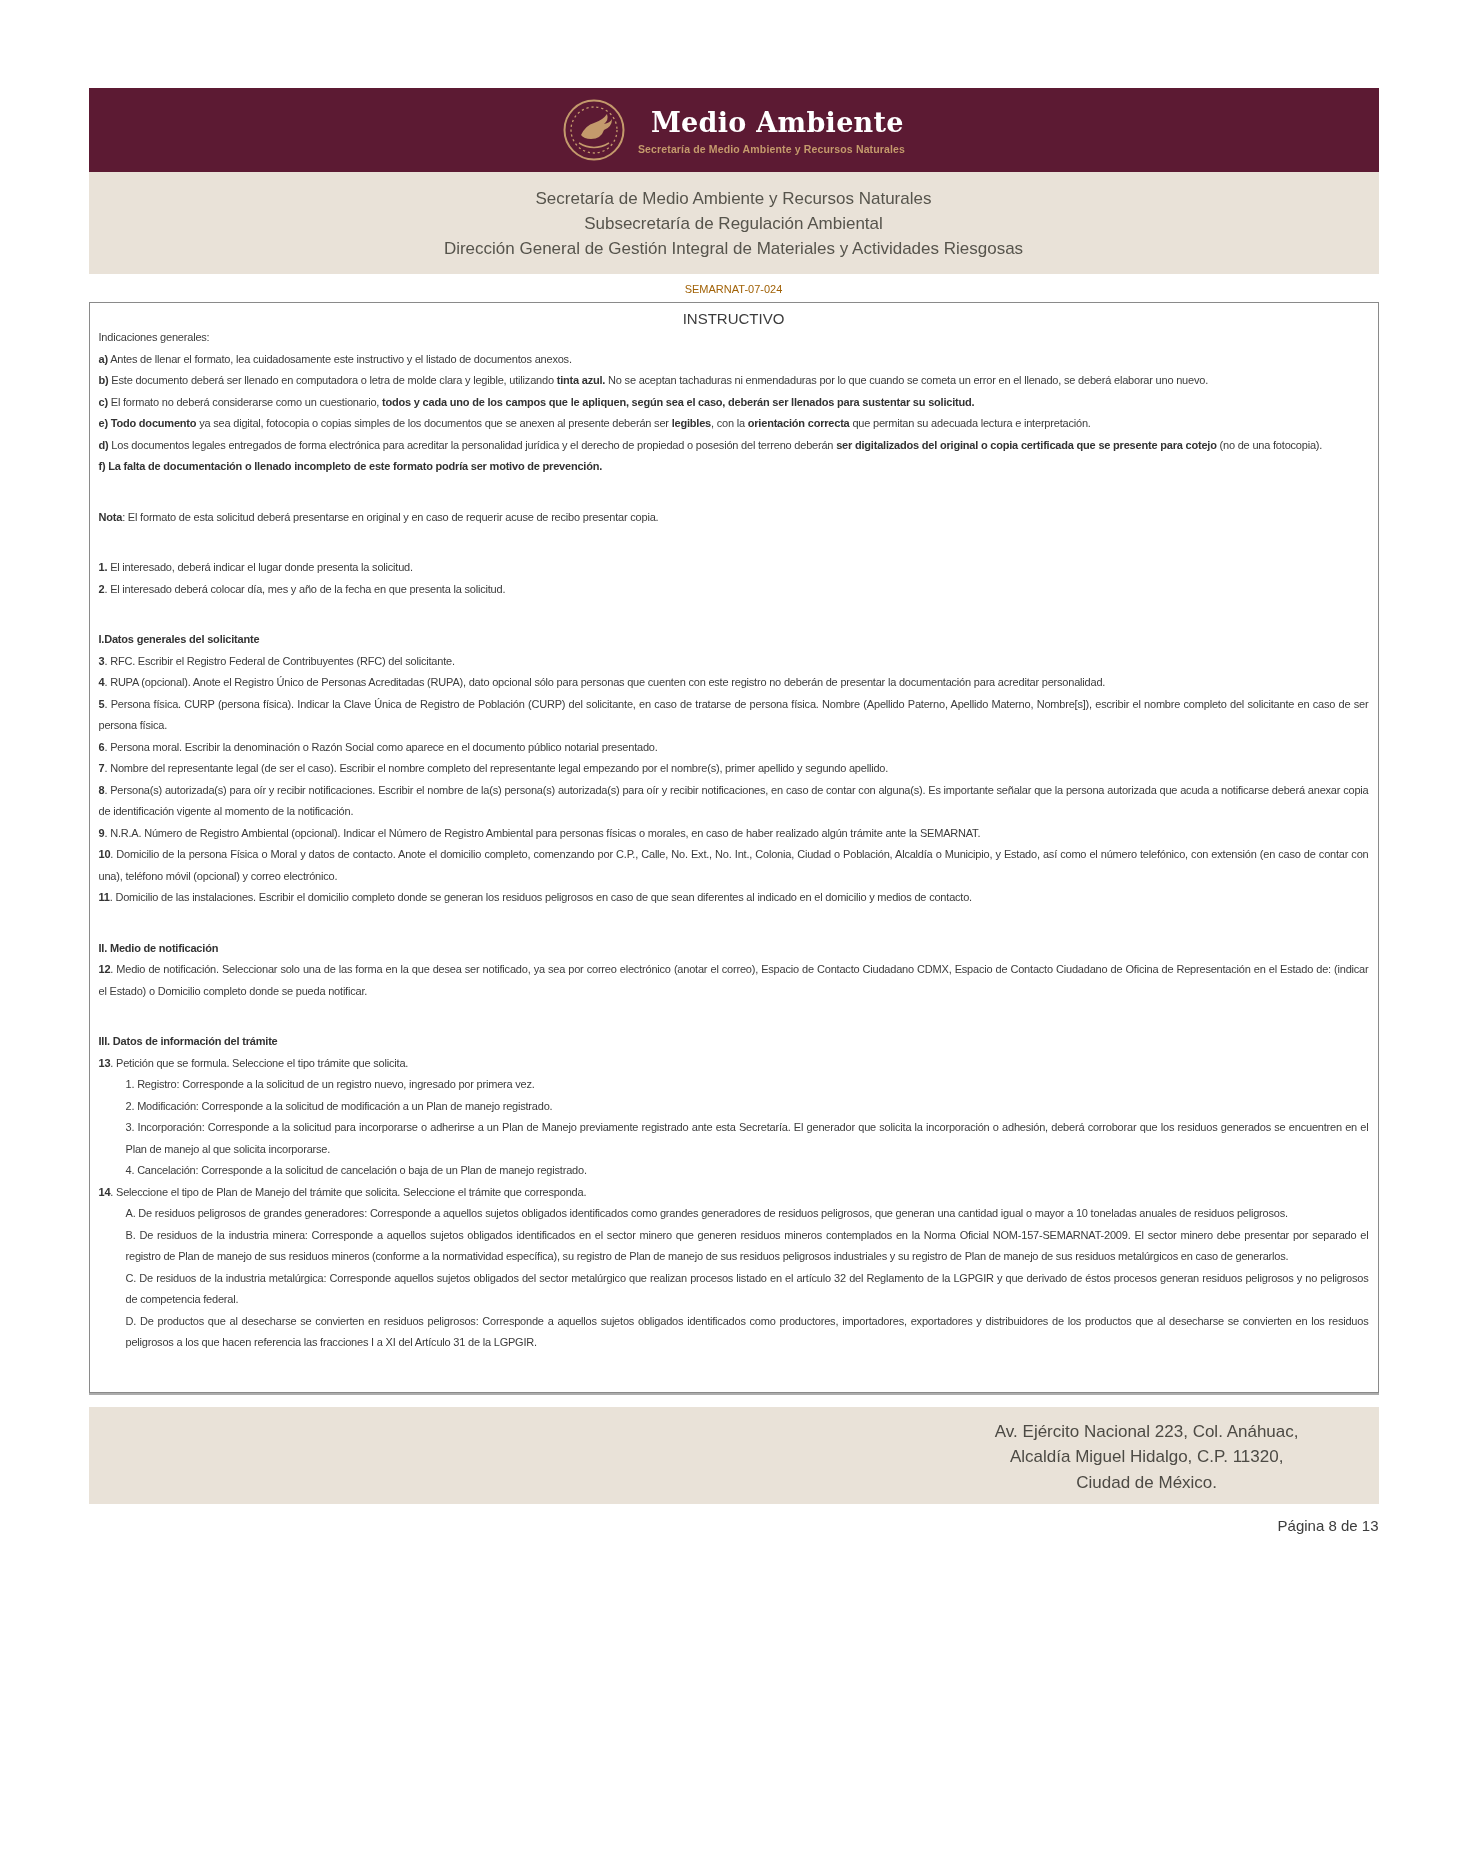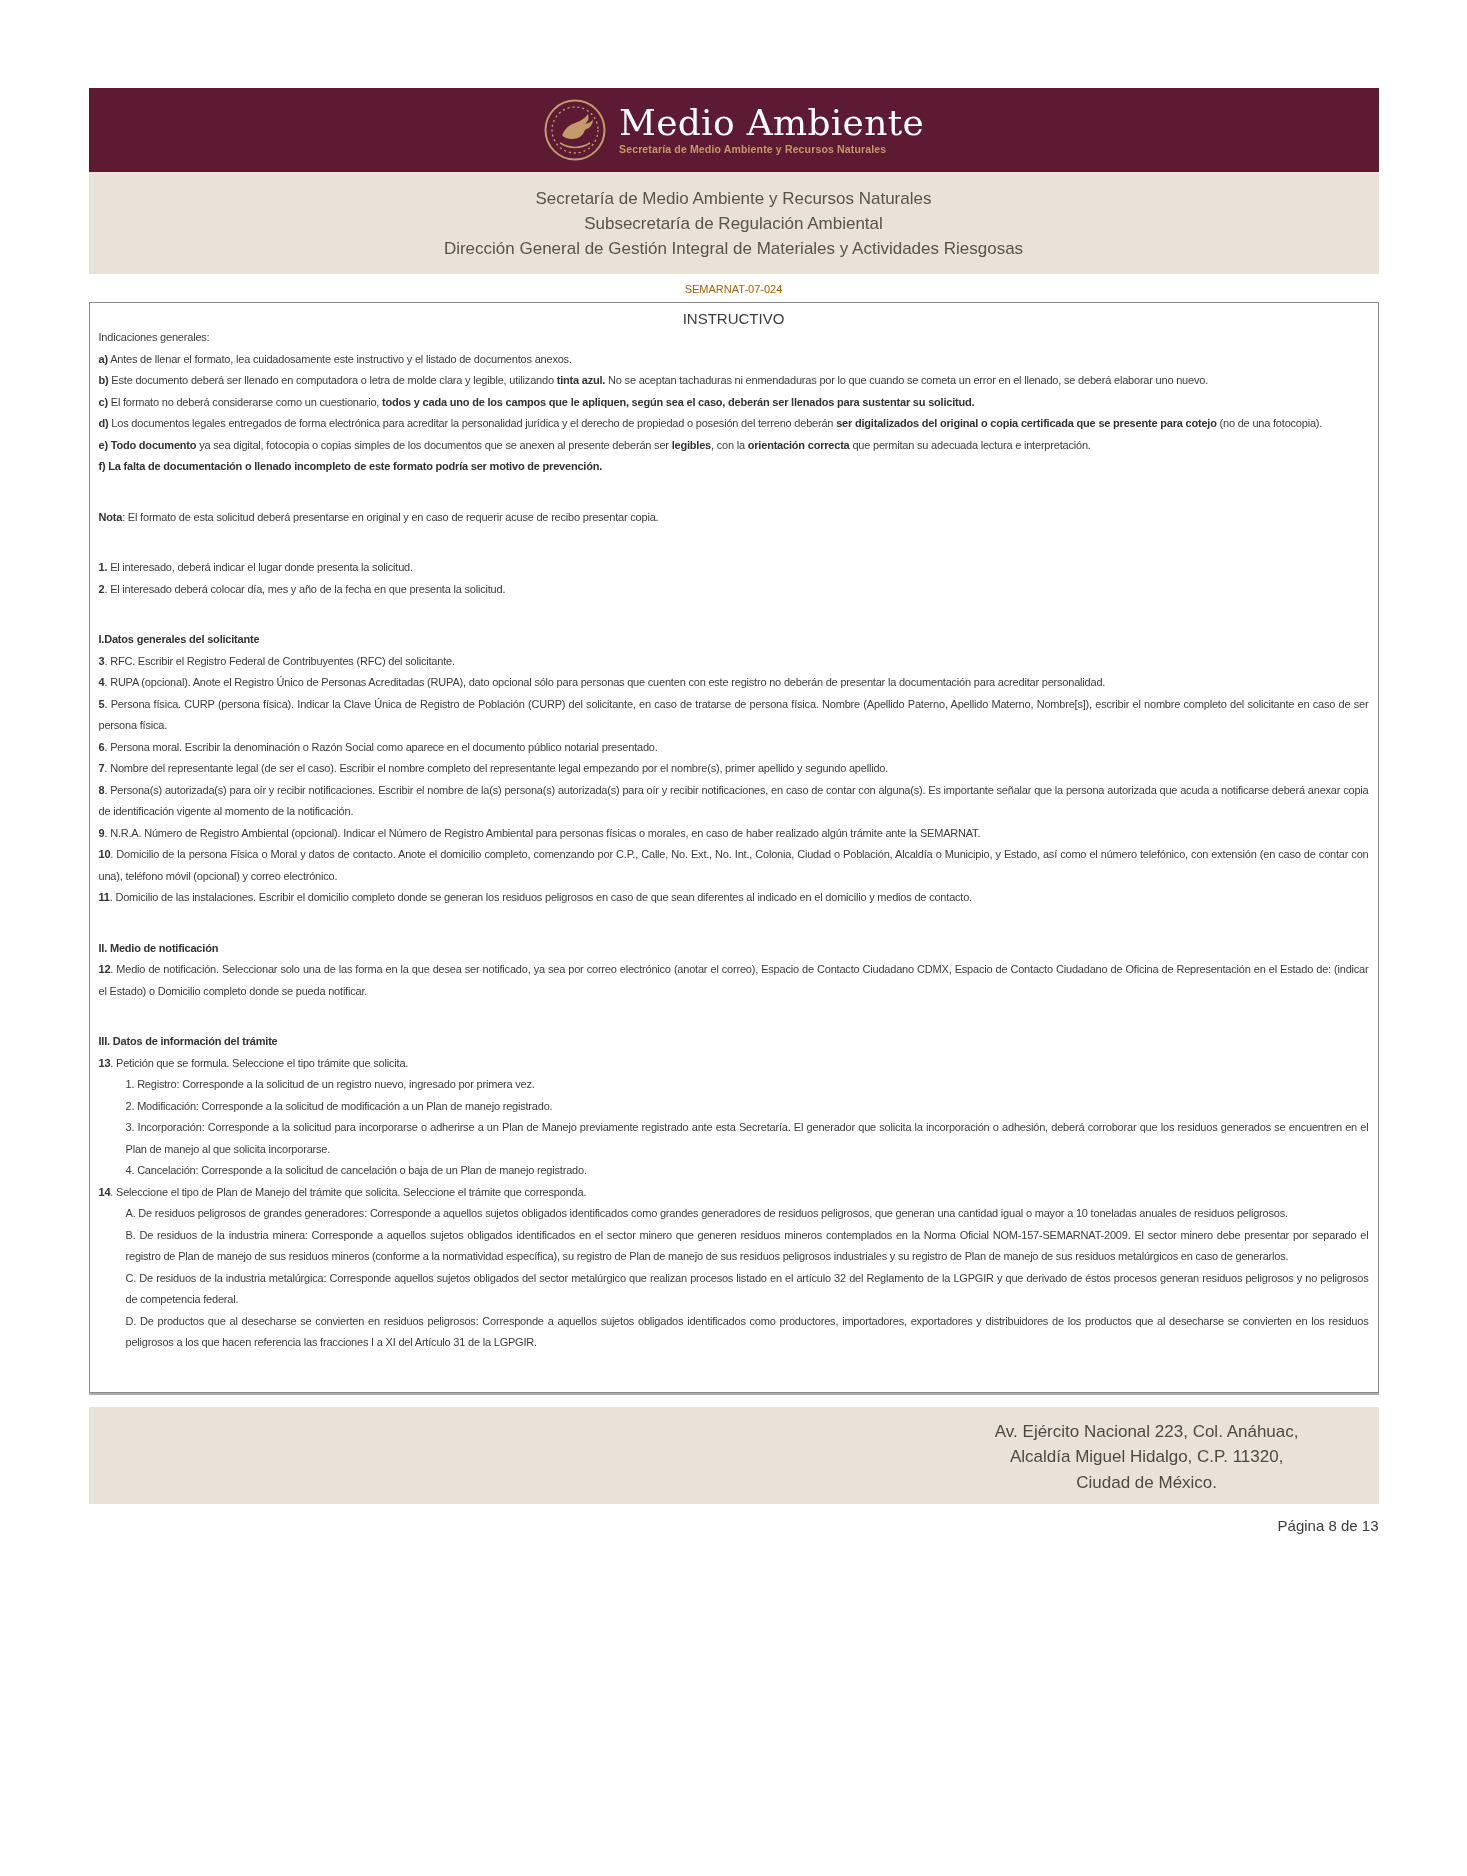--- a/index.html
+++ b/index.html
@@ -30,25 +30,26 @@
   .logo-group {
     display: flex;
     align-items: center;
     gap: 12px;
   }
   .seal { flex: 0 0 auto; }
   .seal svg { display: block; }
   .logo-text { display: flex; flex-direction: column; }
   .logo-title {
     font-family: "DejaVu Serif", serif;
-    font-weight: normal;
-    font-size: 36px;
+    font-weight: bold;
+    font-size: 27px;
     line-height: 34px;
     color: #ffffff;
     letter-spacing: 0.3px;
+    margin-left: 13px;
   }
   .logo-subtitle {
     margin-top: 3px;
     font-size: 10.5px;
     font-weight: bold;
     color: #C49A6C;
     letter-spacing: 0.15px;
   }
 
   
@@ -155,22 +156,22 @@
 
   <div class="form-code">SEMARNAT-07-024</div>
 
   <section class="instr-box">
     <h1 class="box-title">INSTRUCTIVO</h1>
     <div>
         <p class="para"><span>Indicaciones generales:</span></p>
         <p class="para"><span class="b">a)</span><span> Antes de llenar el formato, lea cuidadosamente este instructivo y el listado de documentos anexos.</span></p>
         <p class="para"><span class="b">b)</span><span> Este documento deberá ser llenado en computadora o letra de molde clara y legible, utilizando </span><span class="b">tinta azul.</span><span> No se aceptan tachaduras ni enmendaduras por lo que cuando se cometa un error en el llenado, se deberá elaborar uno nuevo.</span></p>
         <p class="para"><span class="b">c)</span><span> El formato no deberá considerarse como un cuestionario, </span><span class="b">todos y cada uno de los campos que le apliquen, según sea el caso, deberán ser llenados para sustentar su solicitud.</span></p>
+        <p class="para"><span class="b">e) Todo documento</span><span> ya sea digital, fotocopia o copias simples de los documentos que se anexen al presente deberán ser </span><span class="b">legibles</span><span>, con la </span><span class="b">orientación correcta</span><span> que permitan su adecuada lectura e interpretación.</span></p>
         <p class="para"><span class="b">d)</span><span> Los documentos legales entregados de forma electrónica para acreditar la personalidad jurídica y el derecho de propiedad o posesión del terreno deberán </span><span class="b">ser digitalizados del original o copia certificada que se presente para cotejo</span><span> (no de una fotocopia).</span></p>
-        <p class="para"><span class="b">e) Todo documento</span><span> ya sea digital, fotocopia o copias simples de los documentos que se anexen al presente deberán ser </span><span class="b">legibles</span><span>, con la </span><span class="b">orientación correcta</span><span> que permitan su adecuada lectura e interpretación.</span></p>
         <p class="para"><span class="b">f) La falta de documentación o llenado incompleto de este formato podría ser motivo de prevención.</span></p>
         <p class="para g"><span class="b">Nota</span><span>: El formato de esta solicitud deberá presentarse en original y en caso de requerir acuse de recibo presentar copia.</span></p>
         <p class="para g"><span class="b">1.</span><span> El interesado, deberá indicar el lugar donde presenta la solicitud.</span></p>
         <p class="para"><span class="b">2</span><span>. El interesado deberá colocar día, mes y año de la fecha en que presenta la solicitud.</span></p>
         <p class="para g"><span class="b">I.Datos generales del solicitante</span></p>
         <p class="para"><span class="b">3</span><span>. RFC. Escribir el Registro Federal de Contribuyentes (RFC) del solicitante.</span></p>
         <p class="para"><span class="b">4</span><span>. RUPA (opcional). Anote el Registro Único de Personas Acreditadas (RUPA), dato opcional sólo para personas que cuenten con este registro no deberán de presentar la documentación para acreditar personalidad.</span></p>
         <p class="para"><span class="b">5</span><span>. Persona física. CURP (persona física). Indicar la Clave Única de Registro de Población (CURP) del solicitante, en caso de tratarse de persona física. Nombre (Apellido Paterno, Apellido Materno, Nombre[s]), escribir el nombre completo del solicitante en caso de ser persona física.</span></p>
         <p class="para"><span class="b">6</span><span>. Persona moral. Escribir la denominación o Razón Social como aparece en el documento público notarial presentado.</span></p>
         <p class="para"><span class="b">7</span><span>. Nombre del representante legal (de ser el caso). Escribir el nombre completo del representante legal empezando por el nombre(s), primer apellido y segundo apellido.</span></p>

